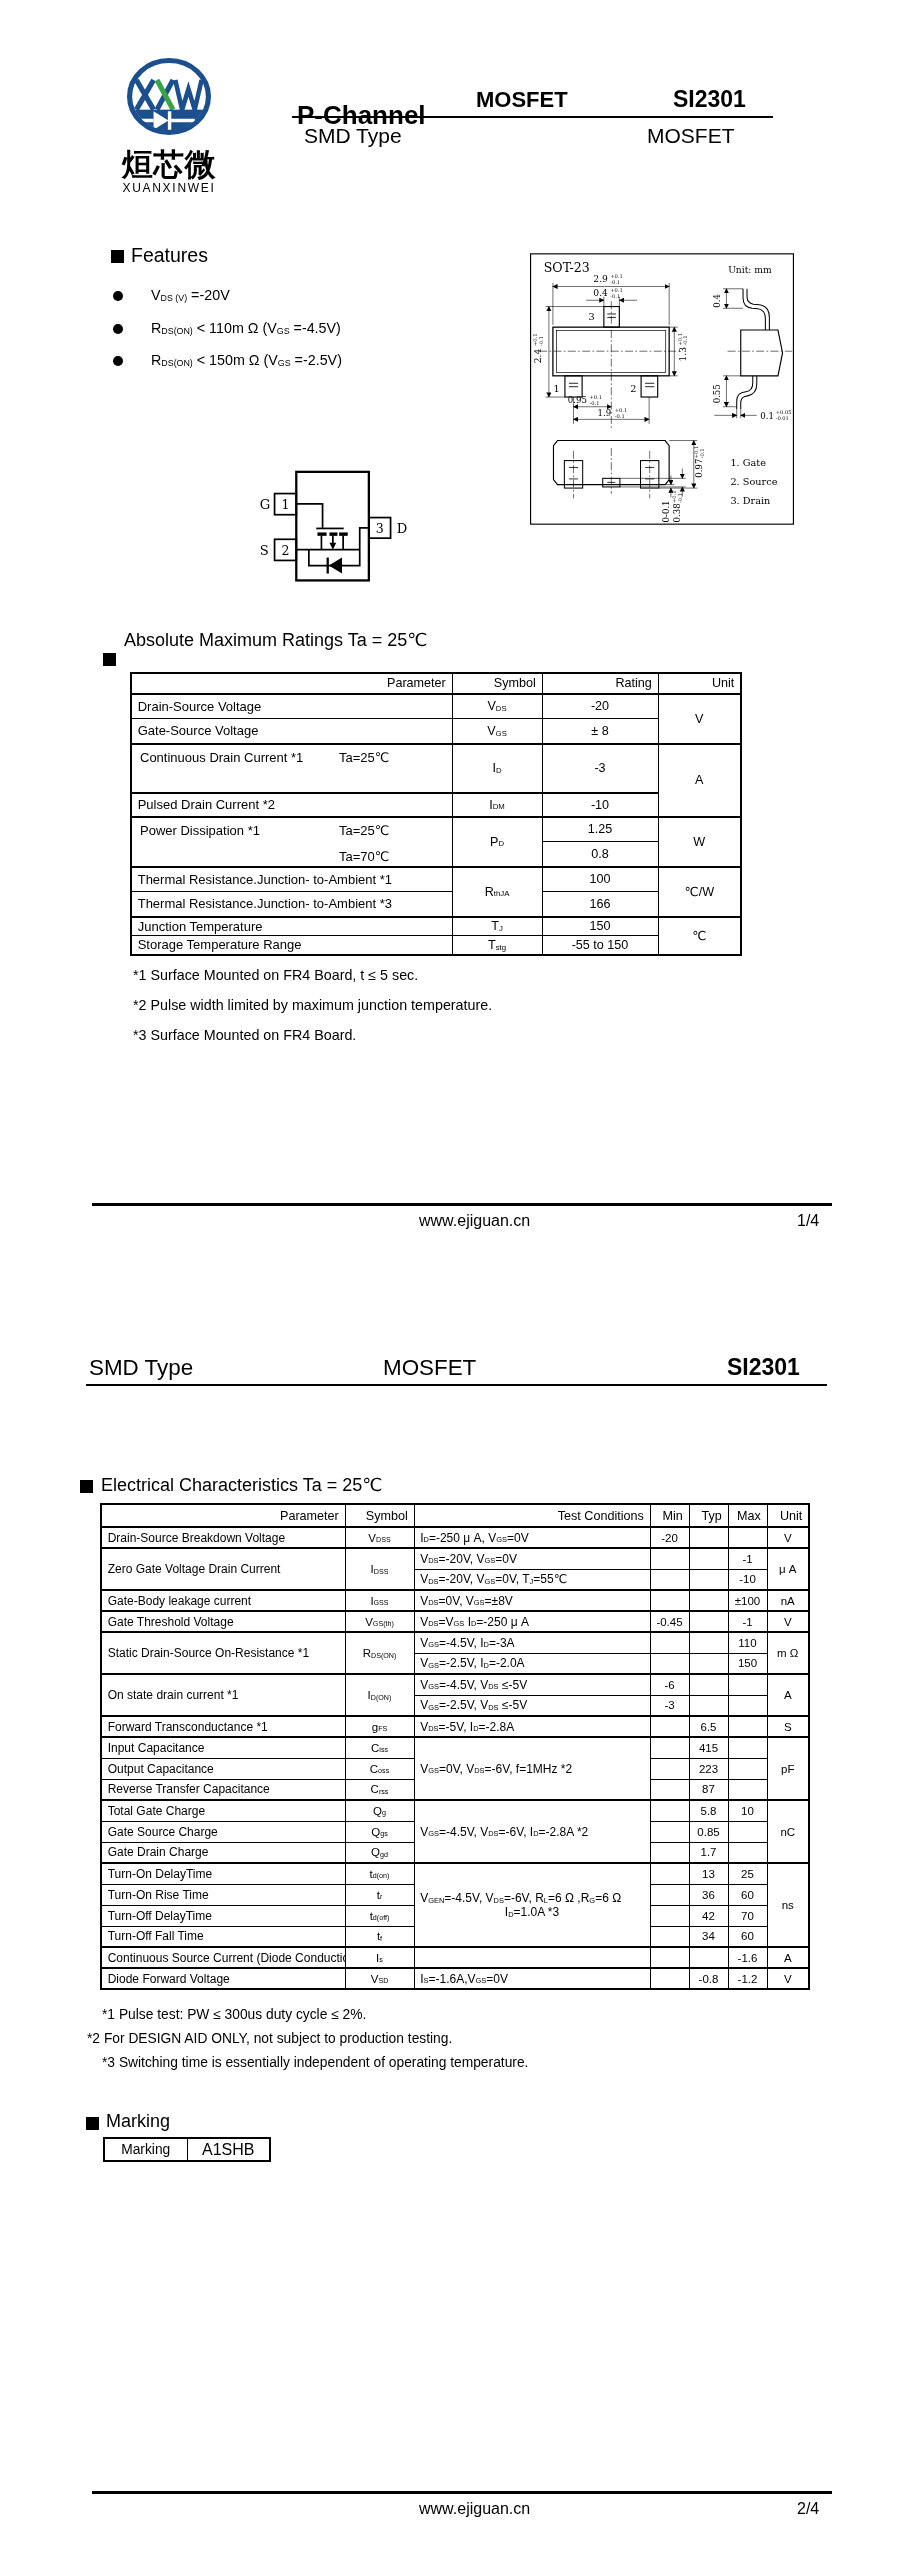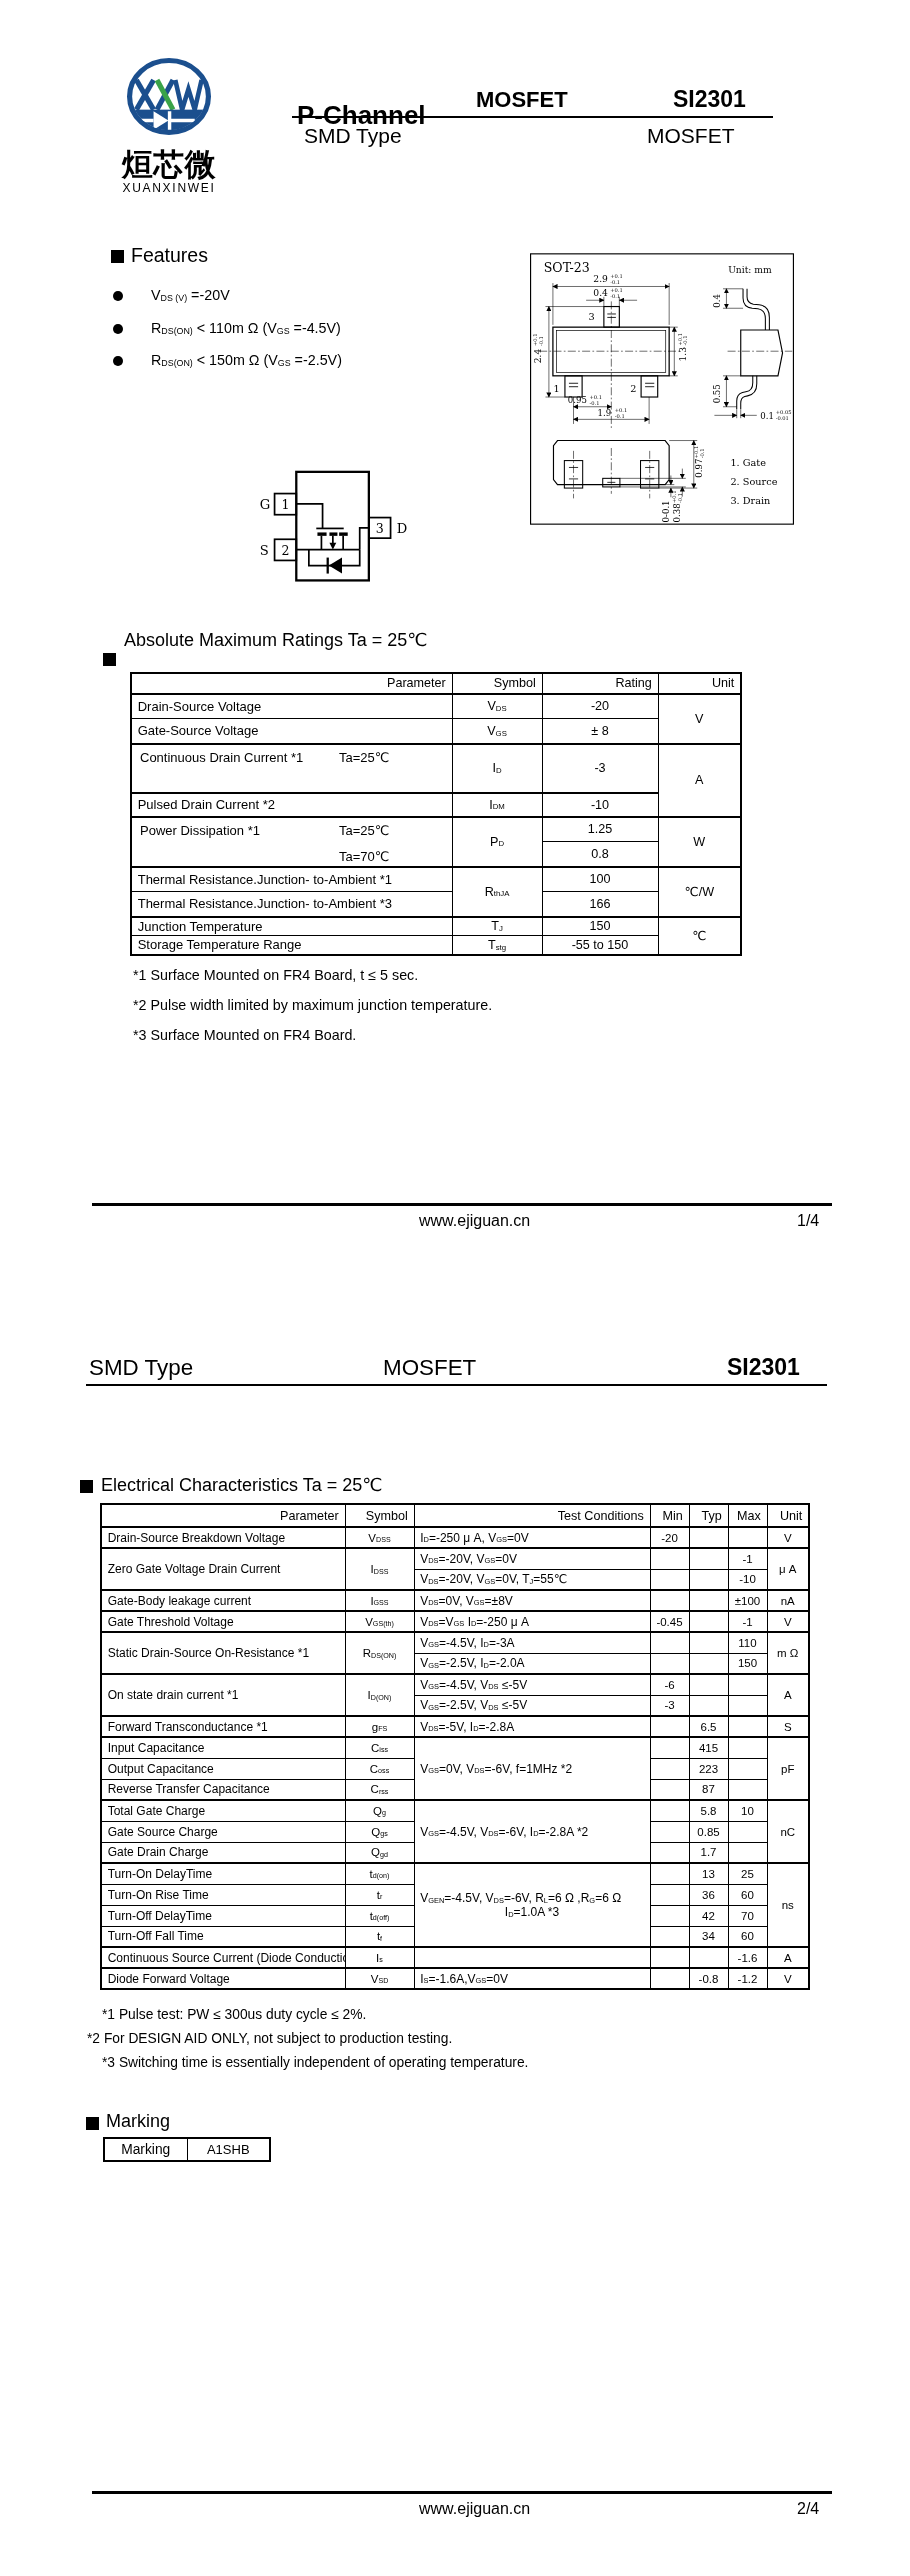--- a/index.html
+++ b/index.html
@@ -584,21 +584,21 @@
   <div class="secsq" style="left:86px;top:2117px;"></div>
   <div class="sectitle" style="left:106px;top:2111px;">Marking</div>
   <table class="dt abs" style="left:103px;top:2137px;width:166px;border-width:2.3px;">
     <colgroup>
         <col style="width:83px">
         <col style="width:83px">
       </colgroup>
     <tbody>
         <tr style="height:23px">
       <td class="c" style="font-size:13.8px;">Marking</td>
-      <td class="c" style="font-size:13px;">A1SHB</td>
+      <td class="c" style="font-size:16px;">A1SHB</td>
     </tr>
   </tbody>
     </table>
 
   <div class="rule" style="left:92px;top:2491px;width:740px;height:2.9px;"></div>
   <div class="ftxt" style="left:419px;top:2500px;">www.ejiguan.cn</div>
   <div class="ftxt" style="left:797px;top:2500px;">2/4</div>
 
 </div>
 

